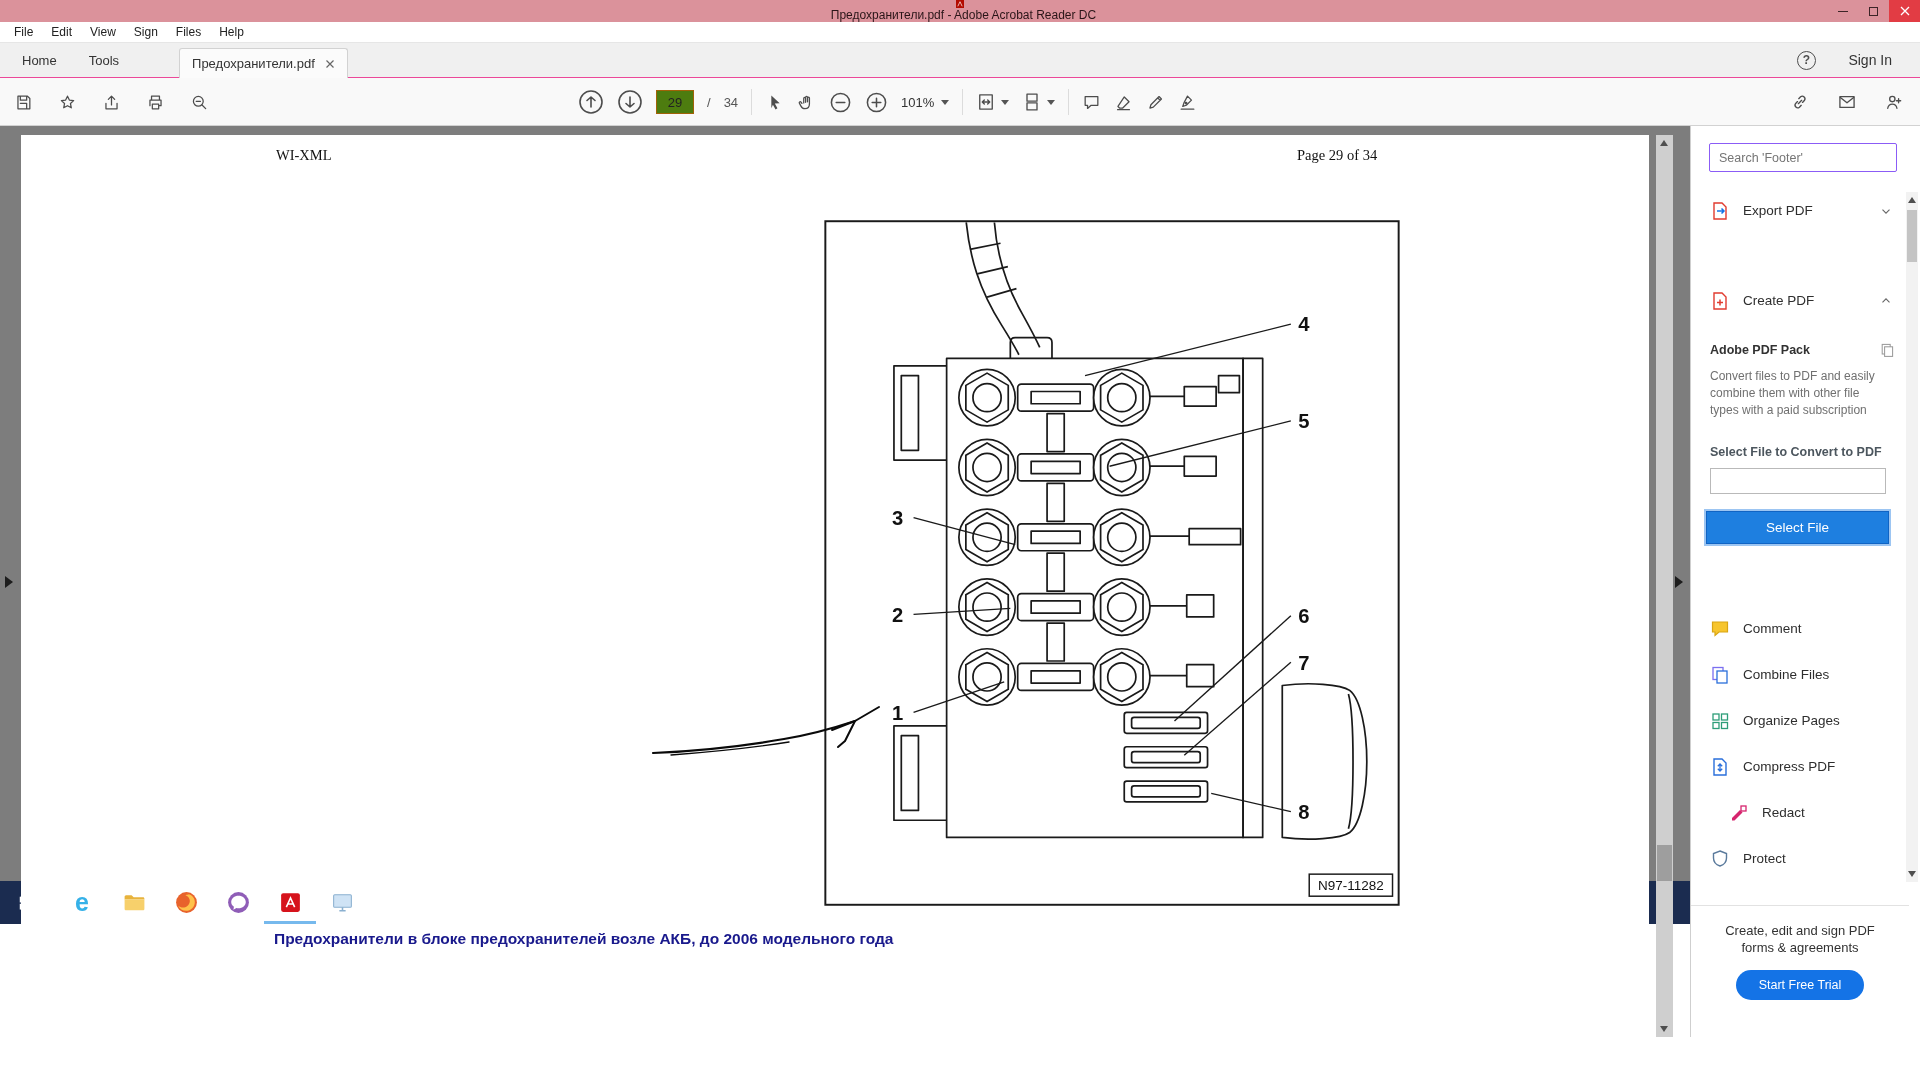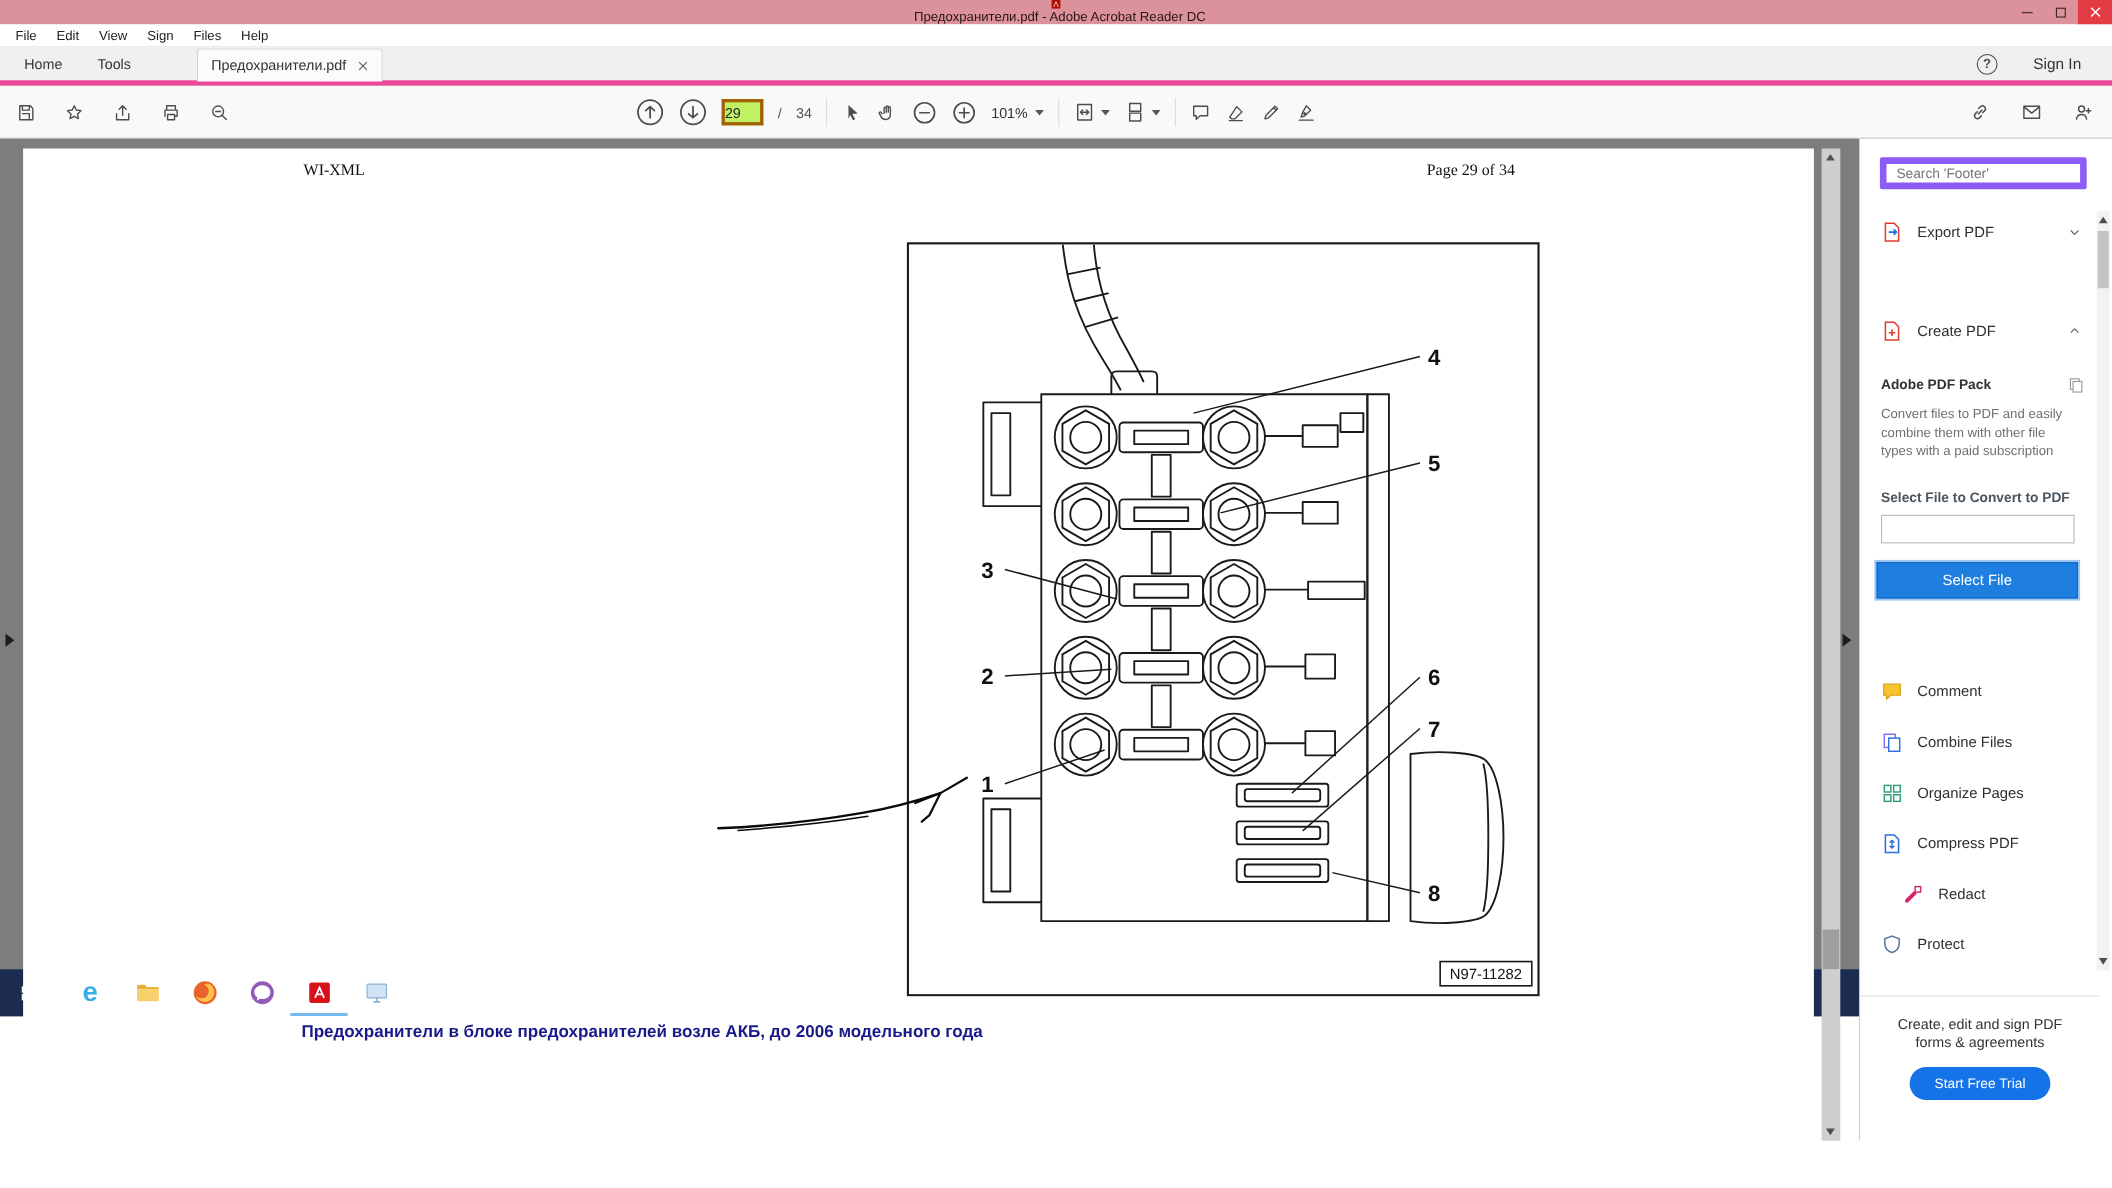--- a/index.html
+++ b/index.html
@@ -13,34 +13,34 @@
   .wb { width:31px; height:22px; display:flex; align-items:center; justify-content:center; }
   .wb.close { background:#e23c44; }
   .glyph-min { width:10px; height:1px; background:#3c2427; }
   .glyph-max { width:9px; height:9px; border:1px solid #3c2427; }
 
   
   .menubar { height:21px; background:#fff; border-bottom:1px solid #e6e6e6; display:flex; align-items:center; padding-left:5px; }
   .menu-item { font-size:12px; color:#222; padding:0 9px; cursor:default; }
 
   
-  .tabbar { height:35px; background:#f0f0f0; border-bottom:5px solid #ec4899; display:flex; align-items:center; padding-left:6px; position:relative; }
+  .tabbar { height:35px; background:#f0f0f0; border-bottom:1px solid #ec4899; display:flex; align-items:center; padding-left:6px; position:relative; }
   .tab.plain { font-size:13px; color:#333; padding:0 16px; height:35px; display:flex; align-items:center; }
   .tab.doc { margin-left:44px; height:30px; align-self:flex-end; margin-bottom:-1px; background:#fbfbfb; border:1px solid #d2d2d2; border-bottom:none; border-radius:3px 3px 0 0; display:flex; align-items:center; gap:10px; padding:0 12px; font-size:13px; color:#333; }
   .tab-close-x { width:10px; height:10px; }
   .help-circle { position:absolute; right:104px; width:19px; height:19px; border:1.5px solid #4d4d4d; border-radius:50%; display:flex; align-items:center; justify-content:center; font-size:12px; color:#4d4d4d; font-weight:bold; }
   .signin { position:absolute; right:28px; font-size:14px; color:#333; }
 
   
   .toolbar { height:48px; background:#f9f9f9; border-bottom:1px solid #d2d2d2; position:relative; }
   .tb-left { position:absolute; left:14px; top:0; height:48px; display:flex; align-items:center; gap:25px; }
   .tb-center { position:absolute; left:578px; top:0; height:48px; display:flex; align-items:center; gap:13px; }
   .tb-right { position:absolute; right:16px; top:0; height:48px; display:flex; align-items:center; gap:27px; }
   .ic { stroke:#4d4d4d; fill:none; stroke-width:1.6; stroke-linecap:round; stroke-linejoin:round; display:block; }
-  .page-input { width:38px; height:24px; border:3px solid #a16207; background:#bef264; text-align:left; font-size:13px; color:#222; font-family:"Liberation Sans",sans-serif; }
+  .page-input { width:38px; height:24px; border:1px solid #a16207; background:#4d7c0f; text-align:center; font-size:13px; color:#222; font-family:"Liberation Sans",sans-serif; }
   .pgsep,.pgtotal { font-size:13px; color:#555; }
   .sep { width:1px; height:26px; background:#dcdcdc; }
   .zoom { display:flex; align-items:center; gap:7px; font-size:13px; color:#333; }
   .caret-dn { width:0; height:0; border-left:4px solid transparent; border-right:4px solid transparent; border-top:5px solid #555; }
   .dd { display:flex; align-items:center; gap:5px; }
 
   
   .main { position:relative; height:755px; background:#7d7d7d; }
   .doc-pane { position:absolute; left:0; top:0; width:1690px; height:911px; }
   .nav-arrow { position:absolute; width:0; height:0; border-top:6px solid transparent; border-bottom:6px solid transparent; border-left:8px solid #1d1d1d; }
@@ -58,21 +58,21 @@
 
   
   .vscroll { position:absolute; left:1656px; top:9px; width:17px; height:902px; background:#cfcfcf; }
   .sb-tri { position:absolute; left:4px; width:0; height:0; border-left:4.5px solid transparent; border-right:4.5px solid transparent; }
   .sb-tri.up { top:5px; border-bottom:6px solid #4f4f4f; }
   .sb-tri.dn { bottom:5px; border-top:6px solid #4f4f4f; }
   .sb-thumb { position:absolute; left:1px; top:710px; width:15px; height:36px; background:#9e9e9e; }
 
   
   .panel { position:absolute; right:0; top:0; width:230px; height:911px; background:#fff; border-left:1px solid #cfcfcf; }
-  .search-box { position:absolute; left:18px; top:17px; width:188px; height:29px; border:6px solid #8b5cf6; border-radius:2px; background:#fff; font-size:12.5px; color:#555; padding:0 9px; font-family:"Liberation Sans",sans-serif; }
+  .search-box { position:absolute; left:18px; top:17px; width:188px; height:29px; border:1px solid #8b5cf6; border-radius:2px; background:#fff; font-size:12.5px; color:#555; padding:0 9px; font-family:"Liberation Sans",sans-serif; }
   .prow { position:absolute; left:0; width:218px; height:45px; display:flex; align-items:center; gap:13px; padding-left:19px; font-size:13.5px; color:#2e2e2e; }
   .prow .chev { position:absolute; right:16px; }
   .pack { position:absolute; left:0; top:205px; width:218px; }
   .pack-hdr { display:flex; align-items:center; justify-content:space-between; padding:11px 14px 0 19px; font-size:12.5px; font-weight:bold; color:#323232; }
   .pack-desc { padding:10px 20px 0 19px; font-size:12px; line-height:17px; color:#707070; }
   .pack-sel { padding:26px 10px 0 19px; font-size:12.5px; font-weight:bold; color:#4c565e; }
   .pack-input { margin:9px 0 0 19px; width:176px; height:26px; border:1px solid #b9b9b9; background:#fff; }
   .select-file-btn { margin:17px 0 0 15px; width:183px; height:33px; background:#1e7fe0; border:1px solid #1064c4; box-shadow:0 0 0 2px #9cc5f2; color:#fff; font-size:13.5px; display:flex; align-items:center; justify-content:center; font-family:"Liberation Sans",sans-serif; }
   .panel-footer { position:absolute; left:0; top:779px; width:218px; border-top:1px solid #e2e2e2; }
   .promo { margin-top:16px; text-align:center; font-size:13px; line-height:17px; color:#323232; }

